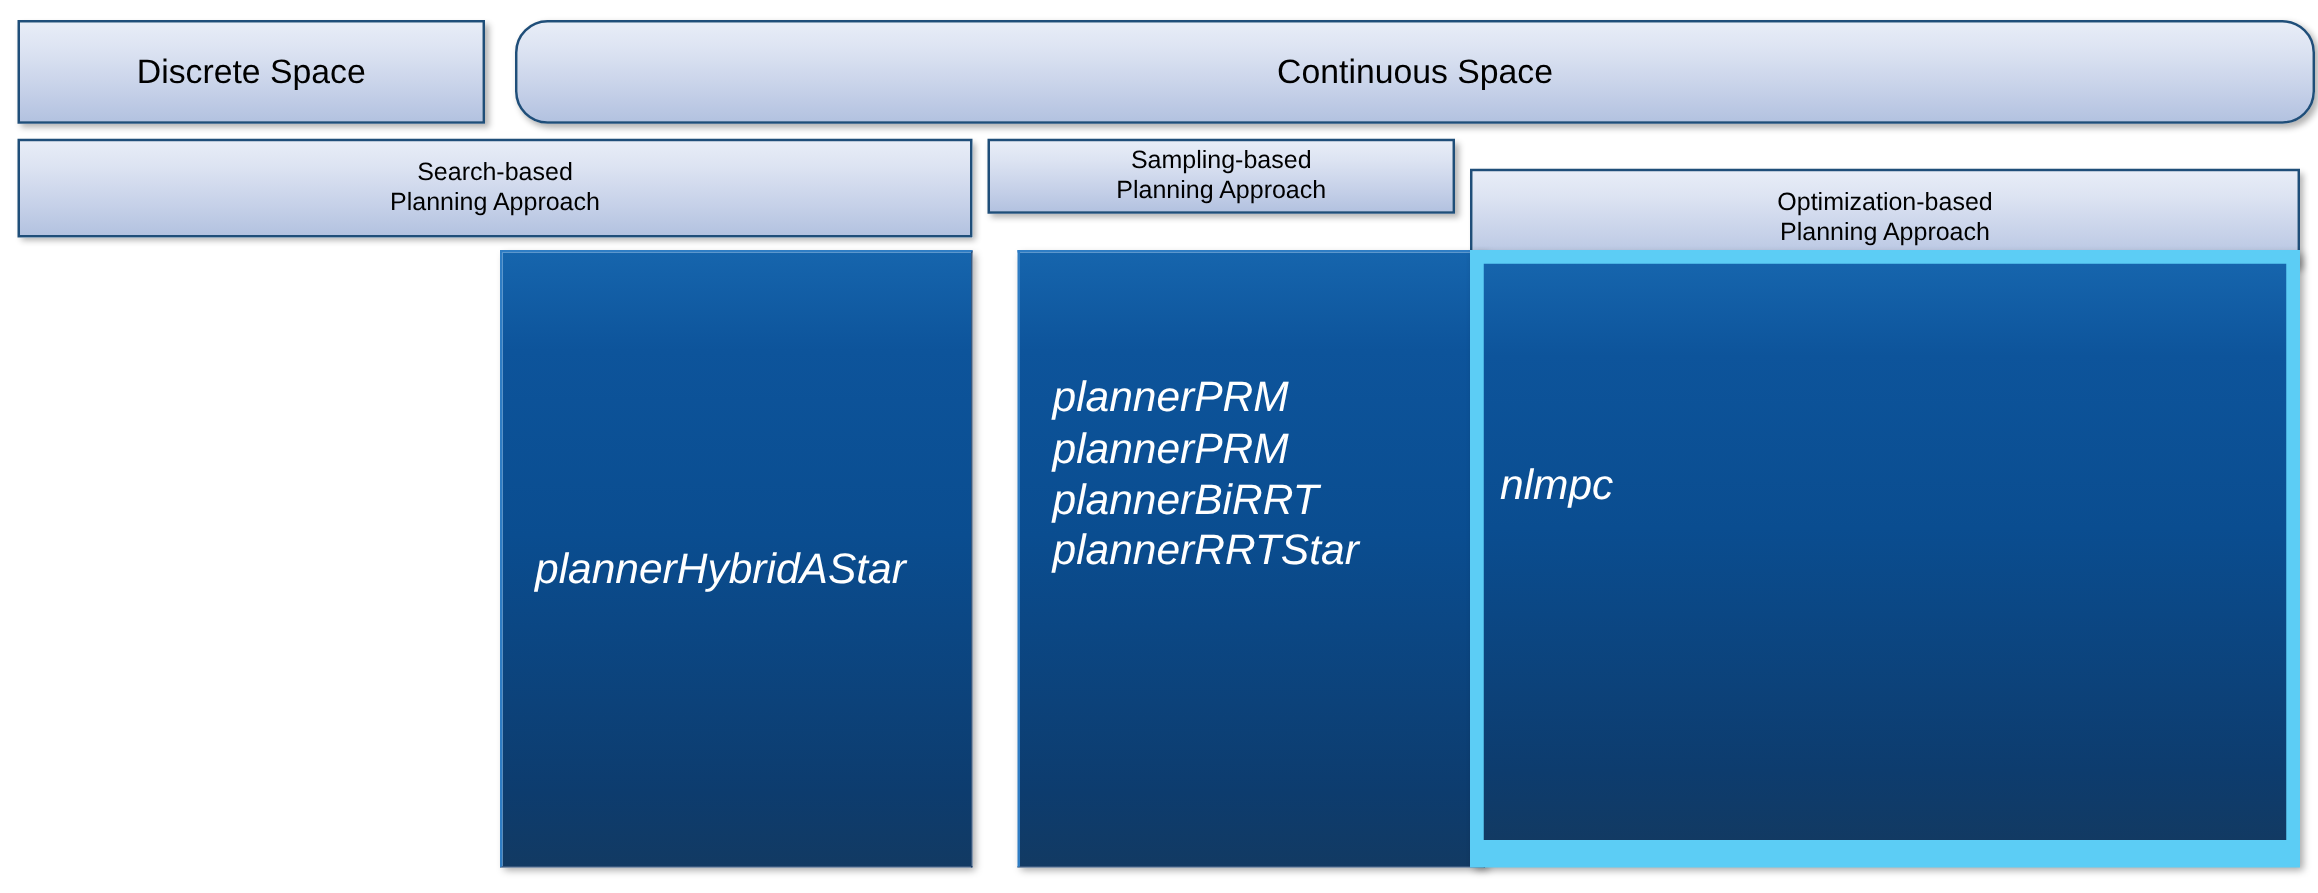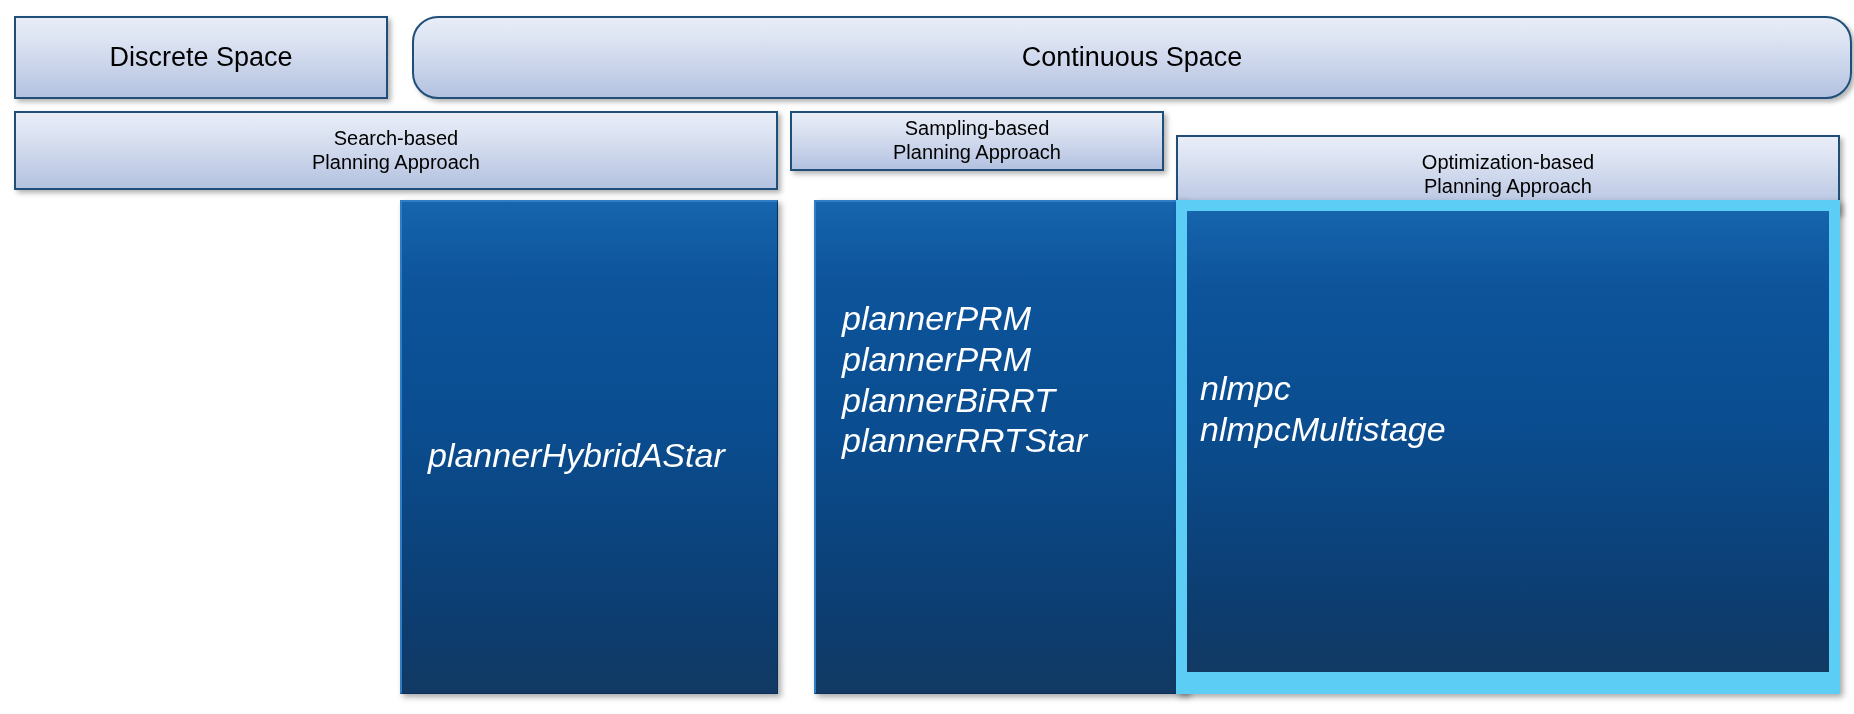--- a/index.html
+++ b/index.html
@@ -131,17 +131,16 @@
       <div class="item">plannerPRM</div>
       <div class="item">plannerBiRRT</div>
       <div class="item">plannerRRTStar</div>
     </div>
   </div>
 
   <div class="box highlight" style="left:1176px; top:200px; width:664px; height:494px;">
     <div class="fill"></div>
     <div class="inner" style="top:168px;">
       <div class="item">nlmpc</div>
-      <div class="item">nlmpcMultistage</div>
     </div>
   </div>
 
 </div>
 
 </body></html>

